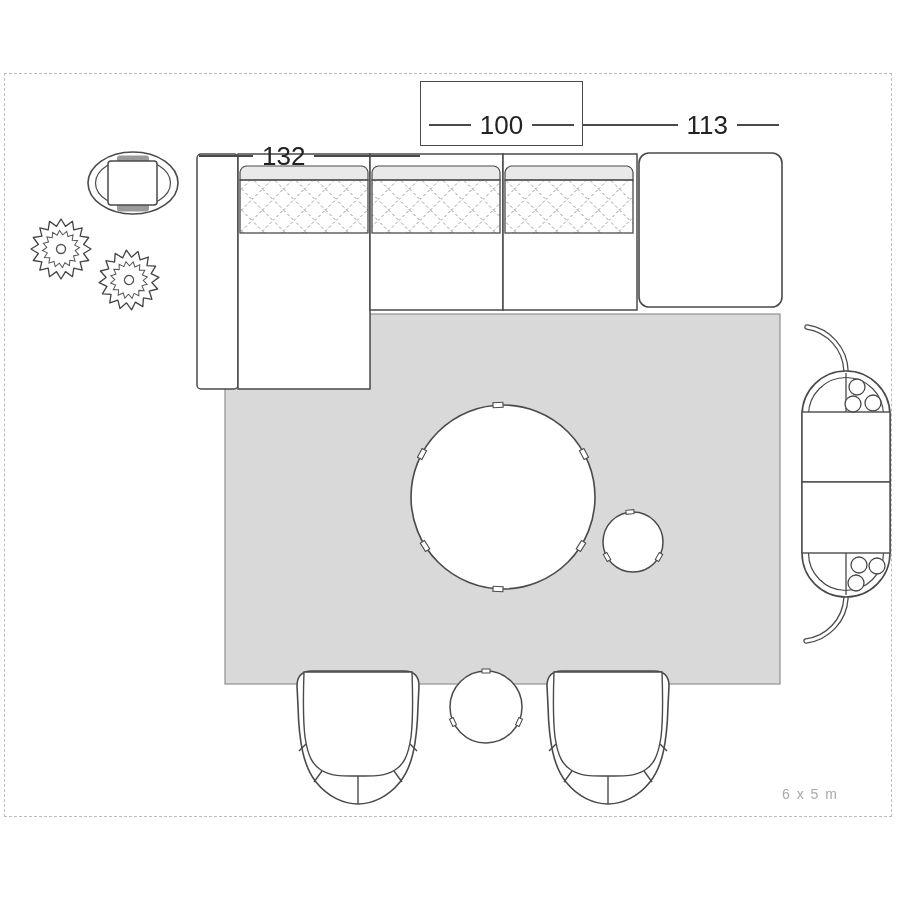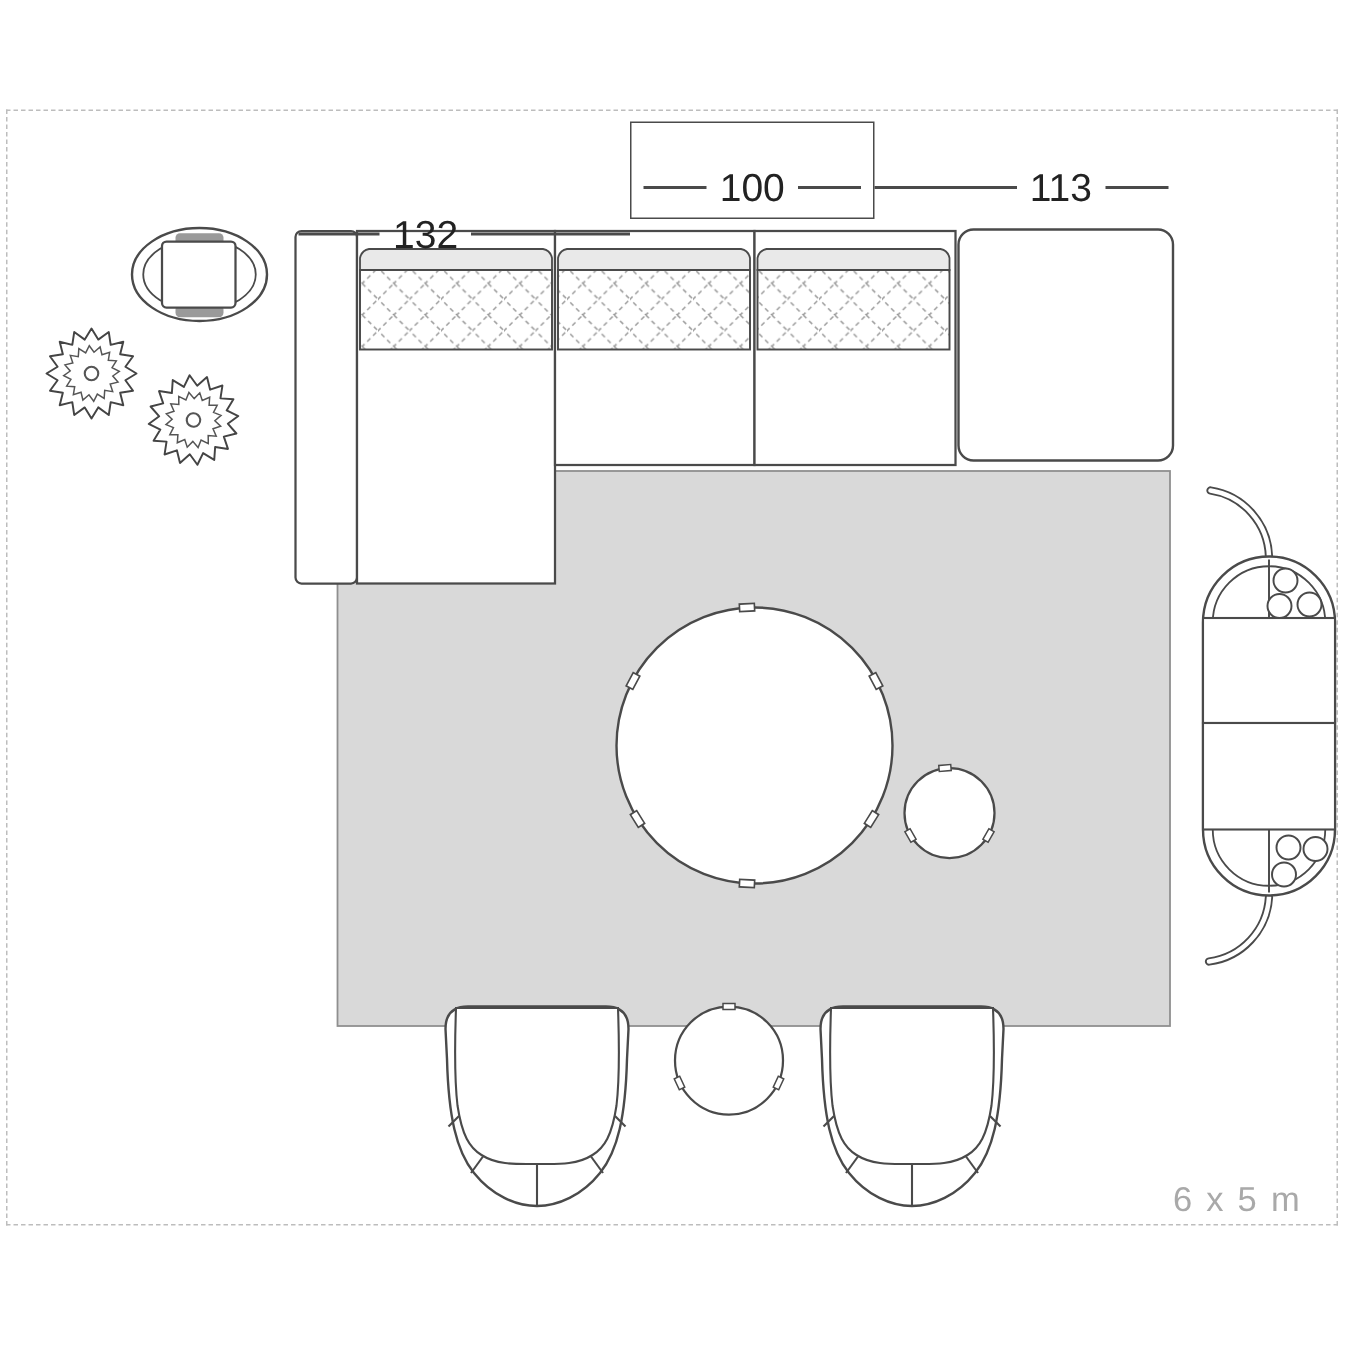--- a/index.html
+++ b/index.html
@@ -13,21 +13,21 @@
   .seg{border-top:2px solid #4a4a4a;height:0;}
   .seg-grow{flex:1 1 auto;}
   .dim .lbl{margin:0 9px;white-space:nowrap;}
   .dim-132{left:199px;top:111px;width:221px;margin-top:31px;}
   .dim-132 .seg-l{width:54px;}
   .dim-113{left:583px;top:111px;width:196px;text-align:center;}
   .dim-113 .seg-r{width:42px;}
   .dim-box{position:absolute;left:420px;top:81px;width:161px;height:63px;
            border:1.5px solid #4a4a4a;background:#ffffff;}
   .dim-200{left:8px;right:8px;top:29px;width:145px;}
-  .room-size{position:absolute;left:782px;top:786px;font-size:23px;
+  .room-size{position:absolute;left:782px;top:786px;font-size:14px;
              color:#a9a9a9;letter-spacing:1.5px;white-space:nowrap;}
 </style>
 </head>
 <body>
 
 <div class="canvas">
 
   <div class="frame"></div>
 
   <svg class="plan-svg" viewBox="0 0 900 900">

